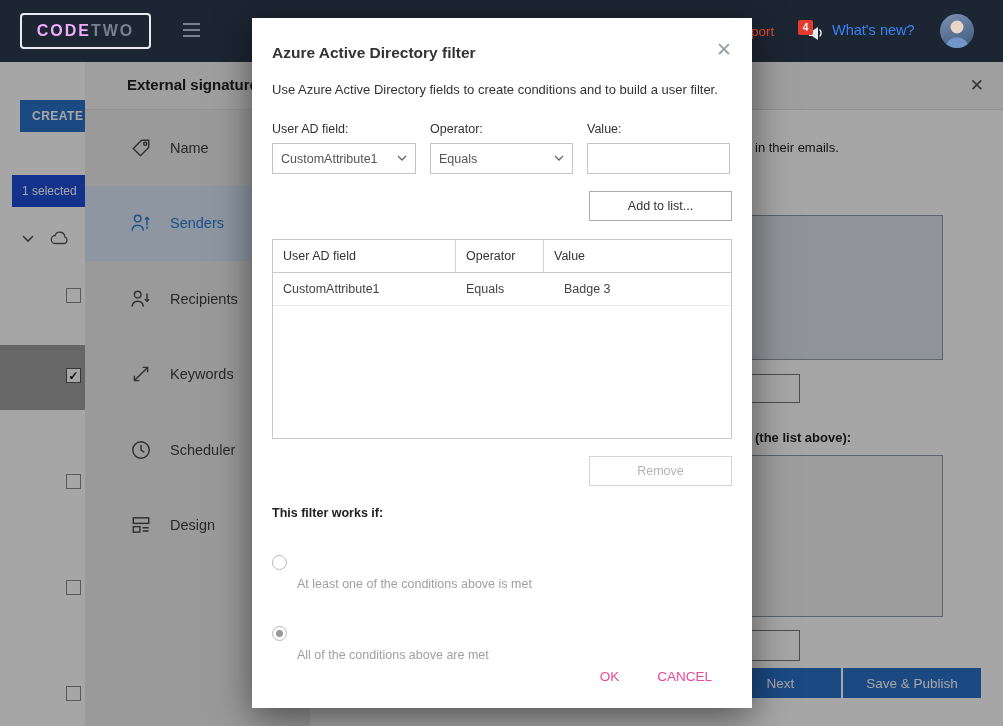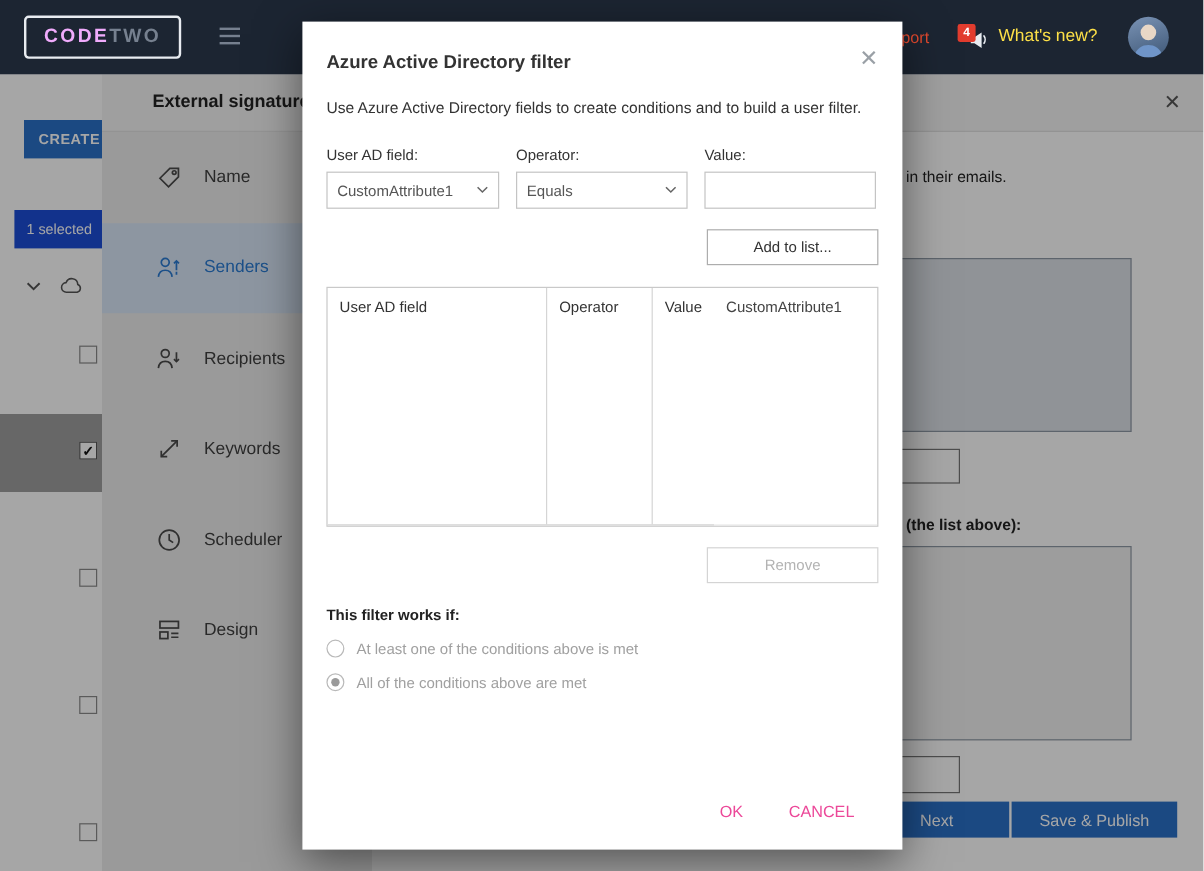--- a/index.html
+++ b/index.html
@@ -12,21 +12,21 @@
               display:flex; align-items:center; justify-content:center; font-weight:bold; font-size:16px; letter-spacing:2px; }
   .logo-code { color:#f0abfc; }
   .logo-two  { color:#76808f; }
   .hamburger { position:absolute; left:183px; top:23px; width:17px; height:14px; cursor:pointer; }
   .hamburger span { display:block; height:2px; background:#76808f; margin-bottom:4px; }
   .support { position:absolute; left:727px; top:24px; color:#e2492e; font-size:13.5px; cursor:pointer; }
   .megaphone-wrap { position:absolute; left:798px; top:18px; width:32px; height:30px; }
   .badge { position:absolute; left:0; top:2px; min-width:15px; height:15px; background:#e23c2e; color:#fff;
            font-size:10px; font-weight:bold; display:flex; align-items:center; justify-content:center; border-radius:2px; padding:0 2px; }
   .megaphone-wrap svg { position:absolute; left:8px; top:5px; }
-  .whats-new { position:absolute; left:832px; top:22px; color:#fde047; font-size:14.5px; cursor:pointer; }
+  .whats-new { position:absolute; left:832px; top:22px; color:#3b82f6; font-size:14.5px; cursor:pointer; }
   .avatar { position:absolute; left:940px; top:14px; width:34px; height:34px; border-radius:50%; overflow:hidden;
             background:linear-gradient(160deg,#7a93b5,#3f5877); }
 
   
   .app-content { position:absolute; left:0; top:62px; width:1003px; height:664px; background:#fff; }
 
   
   .list-panel { position:absolute; left:0; top:0; width:85px; height:664px; background:#ffffff; z-index:1; }
   .create-btn { position:absolute; left:20px; top:38px; width:112px; height:32px; background:#2a70c8; color:#fff;
                 font-size:12px; font-weight:bold; border:none; text-align:left; padding-left:12px; letter-spacing:0.5px; cursor:pointer; }
@@ -74,37 +74,37 @@
   .form-col { display:flex; flex-direction:column; }
   .form-col.c1 { width:144px; } .form-col.c2 { width:143px; } .form-col.c3 { width:143px; }
   .field-label { font-size:12.5px; color:#333; margin-bottom:7px; }
   .select-box { height:31px; border:1px solid #c4c4c4; background:#fff; display:flex; align-items:center;
                 padding:0 8px; font-size:12.5px; color:#555; cursor:pointer; justify-content:space-between; }
   .select-box svg { flex:0 0 auto; margin-left:6px; }
   .text-input { height:31px; border:1px solid #c4c4c4; padding:0 8px; font-size:12.5px; color:#333; width:100%; outline:none; }
   .add-row { margin-top:17px; display:flex; justify-content:flex-end; }
   .add-btn { width:143px; height:30px; background:#fff; border:1px solid #adadad; font-size:12.5px; color:#333;
              font-family:"Liberation Sans", sans-serif; cursor:pointer; }
-  .cond-table { margin-top:18px; border:1px solid #c9c9c9; height:200px; display:flex; flex-direction:row; overflow:hidden; }
+  .cond-table { margin-top:18px; border:1px solid #c9c9c9; height:200px; display:flex; flex-direction:column; overflow:hidden; }
   .t-head { display:grid; grid-template-columns:183px 88px 1fr; border-bottom:1px solid #c9c9c9; flex:0 0 auto; }
   .t-head > div { padding:9px 10px; font-size:12.5px; color:#333; }
   .t-head > div:nth-child(1), .t-head > div:nth-child(2) { border-right:1px solid #d5d5d5; }
   .t-row { display:grid; grid-template-columns:183px 88px 1fr; border-bottom:1px solid #e8e8e8; cursor:pointer; }
   .t-row > div { padding:9px 10px; font-size:12.5px; color:#444; }
   .t-row .c-val { padding-left:20px; }
   .t-fill { flex:1; }
   .remove-row { margin-top:17px; display:flex; justify-content:flex-end; }
   .remove-btn { width:143px; height:30px; background:#fff; border:1px solid #d4d4d4; font-size:12.5px; color:#b3b3b3;
                 font-family:"Liberation Sans", sans-serif; }
   .works-label { margin-top:20px; font-size:12.5px; font-weight:bold; color:#222; }
   .radio-row { margin-top:13px; display:flex; align-items:center; }
   .radio-circle { width:15px; height:15px; border:1px solid #b9b9b9; border-radius:50%; background:#fff;
                   display:flex; align-items:center; justify-content:center; flex:0 0 auto; }
   .radio-circle.on::after { content:""; width:7px; height:7px; border-radius:50%; background:#9a9a9a; }
-  .radio-label { margin-left:10px; font-size:12.5px; color:#a0a0a0; }
+  .radio-label { margin-left:10px; font-size:12.5px; color:#a0a0a0;margin-top:44px; }
   .modal-footer { position:absolute; bottom:24px; right:40px; display:flex; gap:38px; }
   .modal-footer span { color:#ec4899; font-size:13.5px; cursor:pointer; }
 
   .icon-svg { display:block; }
 </style>
 </head>
 <body>
 
 <div class="page">
 

